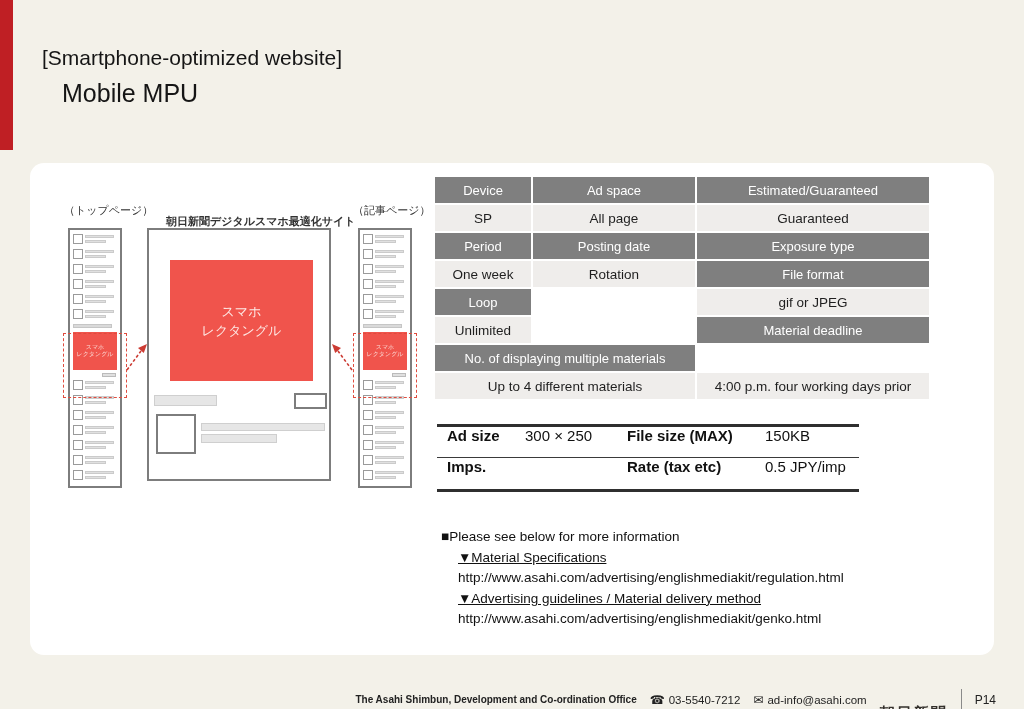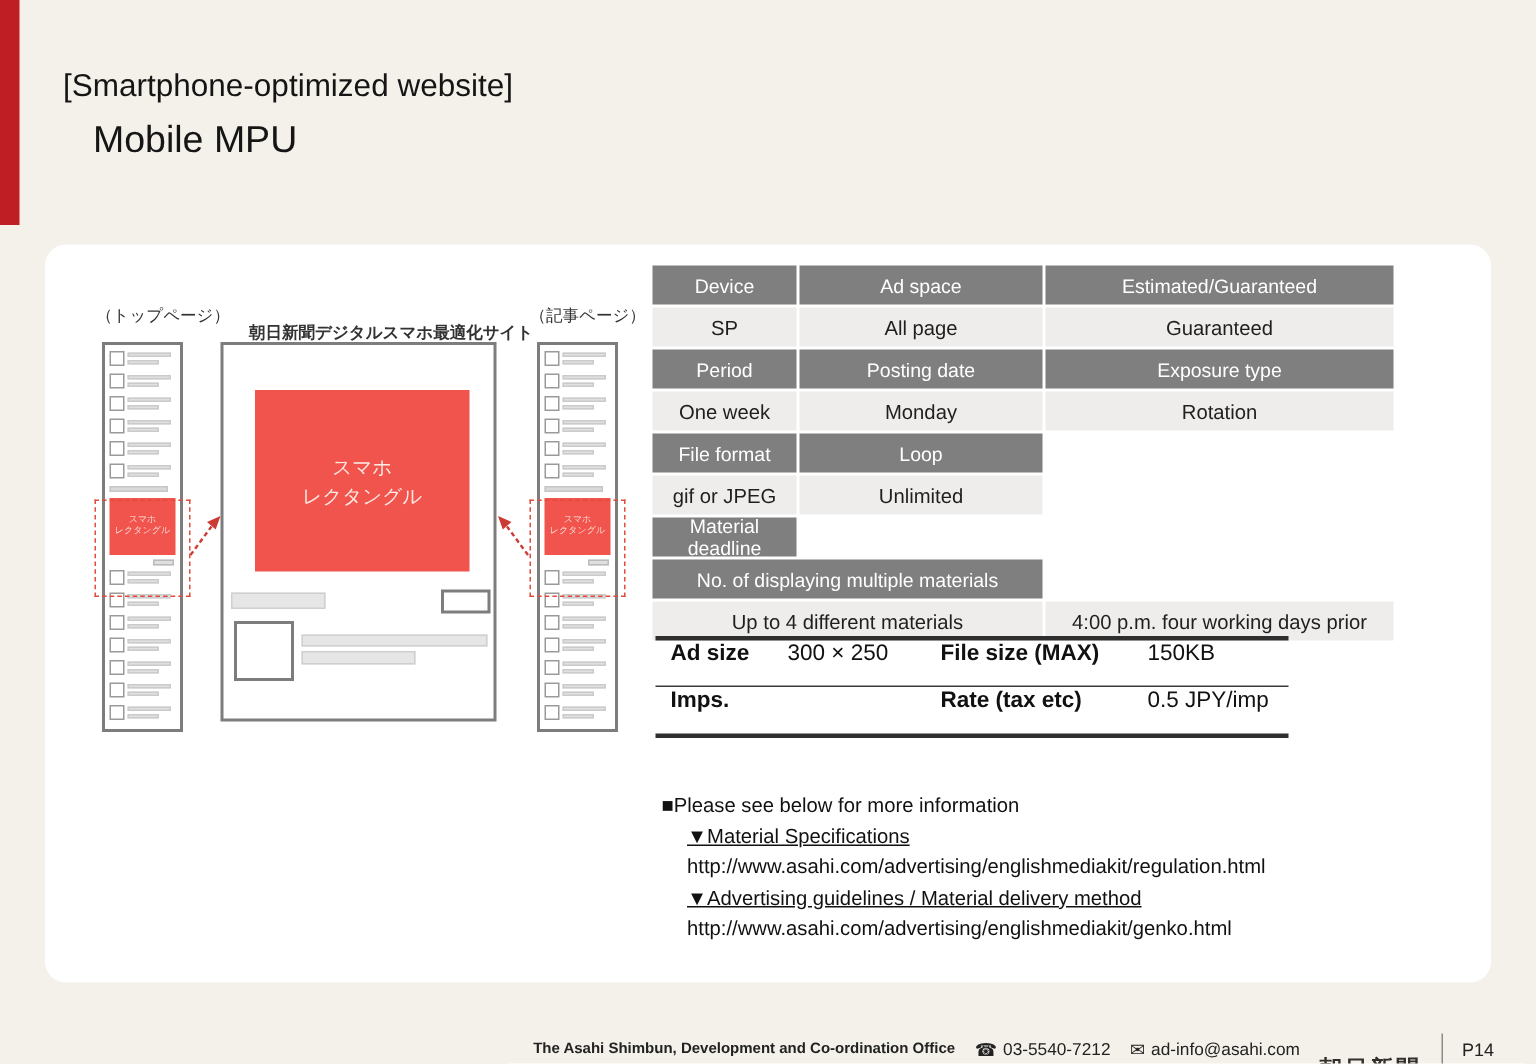--- a/index.html
+++ b/index.html
@@ -345,21 +345,20 @@
 
     <div class="cell val">SP</div>
     <div class="cell val">All page</div>
     <div class="cell val">Guaranteed</div>
 
     <div class="cell hdr">Period</div>
     <div class="cell hdr">Posting date</div>
     <div class="cell hdr">Exposure type</div>
 
     <div class="cell val">One week</div>
-    <div class="cell val">Monday</div>
     <div class="cell val">Rotation</div>
 
     <div class="cell hdr">File format</div>
     <div class="cell hdr">Loop</div>
     <div class="cell blank"></div>
 
     <div class="cell val">gif or JPEG</div>
     <div class="cell val">Unlimited</div>
     <div class="cell blank"></div>
 

